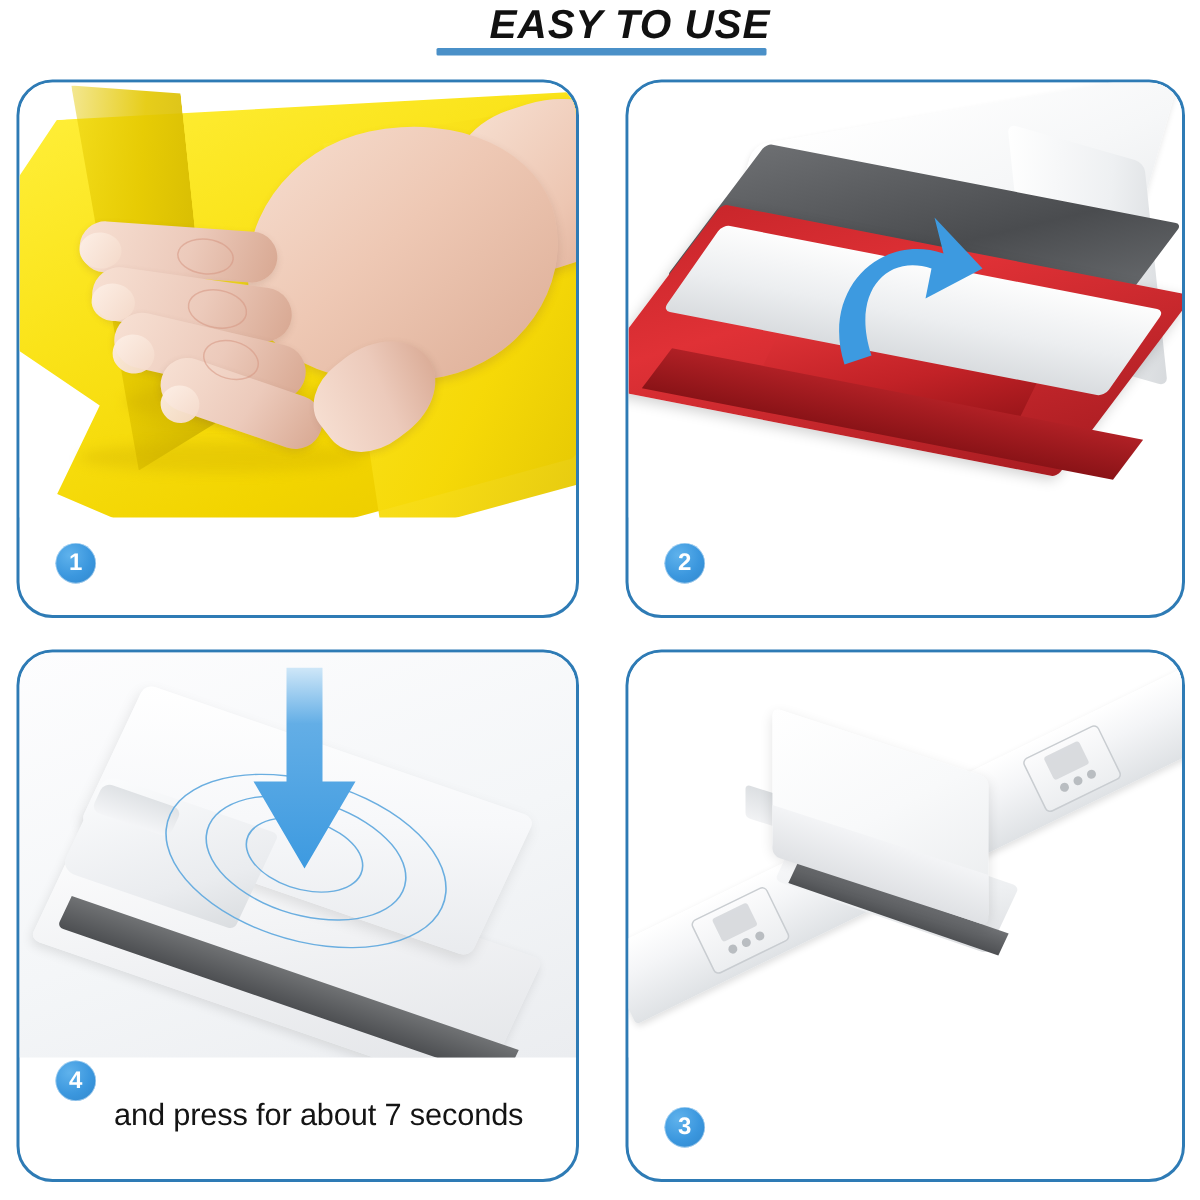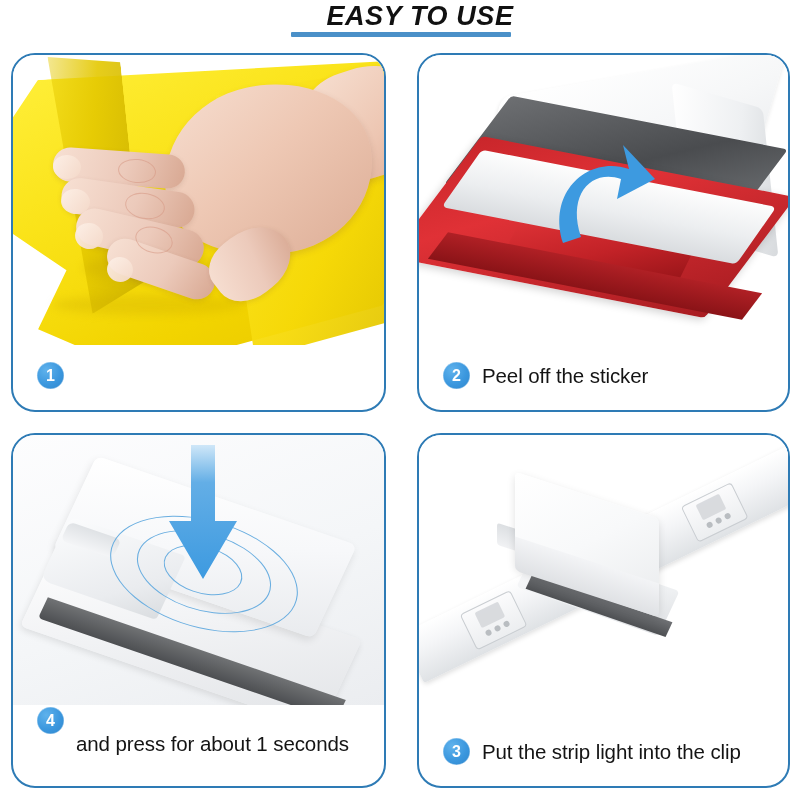--- a/index.html
+++ b/index.html
@@ -431,23 +431,20 @@
     <div id="clip2-red-top"></div>
     <div id="clip2-red-curl"></div>
     <div id="clip2-red-edge"></div>
     <div id="clip2-front"></div>
     <svg id="arrow2" viewBox="0 0 120 120">
       <path d="M26 104 C10 54, 50 16, 92 30 L86 6 L118 40 L80 60 L84 40 C54 30, 30 56, 44 98 Z" fill="#3d9ae0"></path>
     </svg>
   </div>
   <div class="caption">
     <div class="badge">2</div>
-    <div class="caption-text">
-      <span>Peel off the sticker</span>
-    </div>
   </div>
 </div>
 
 <div class="panel" id="panel-4">
   <div class="panel-art" id="art-press">
     <div id="base-slab"></div>
     <div id="base-foam"></div>
     <div id="clip4-top"></div>
     <div id="clip4-lip"></div>
     <div id="clip4-notch"></div>
@@ -461,21 +458,21 @@
           <stop offset="28%" stop-color="#63aee6"></stop>
           <stop offset="100%" stop-color="#3d9ae0"></stop>
         </linearGradient>
       </defs>
       <path d="M28 0 L52 0 L52 76 L74 76 L40 134 L6 76 L28 76 Z" fill="url(#dnGrad)"></path>
     </svg>
   </div>
   <div class="caption">
     <div class="badge">4</div>
     <div class="caption-text">
-      <span class="line2">and press for about 1 seconds</span>
+      <span class="line2">and press for about 7 seconds</span>
     </div>
   </div>
 </div>
 
 <div class="panel" id="panel-3">
   <div class="panel-art" id="art-insert">
     <div class="strip" id="strip-main">
       <div class="led-pad" style="left:62px;top:8px;">
         <div class="led-chip" style="left:13px;top:4px;"></div>
         <div class="led-dot" style="left:14px;top:25px;"></div>
@@ -490,17 +487,14 @@
       </div>
     </div>
     <div id="clip3-base"></div>
     <div id="clip3-foam"></div>
     <div id="clip3-slot"></div>
     <div id="clip3-body"></div>
     <div id="clip3-face"></div>
   </div>
   <div class="caption">
     <div class="badge">3</div>
-    <div class="caption-text">
-      <span>Put the strip light into the clip</span>
-    </div>
   </div>
 </div>
 
 </body></html>

